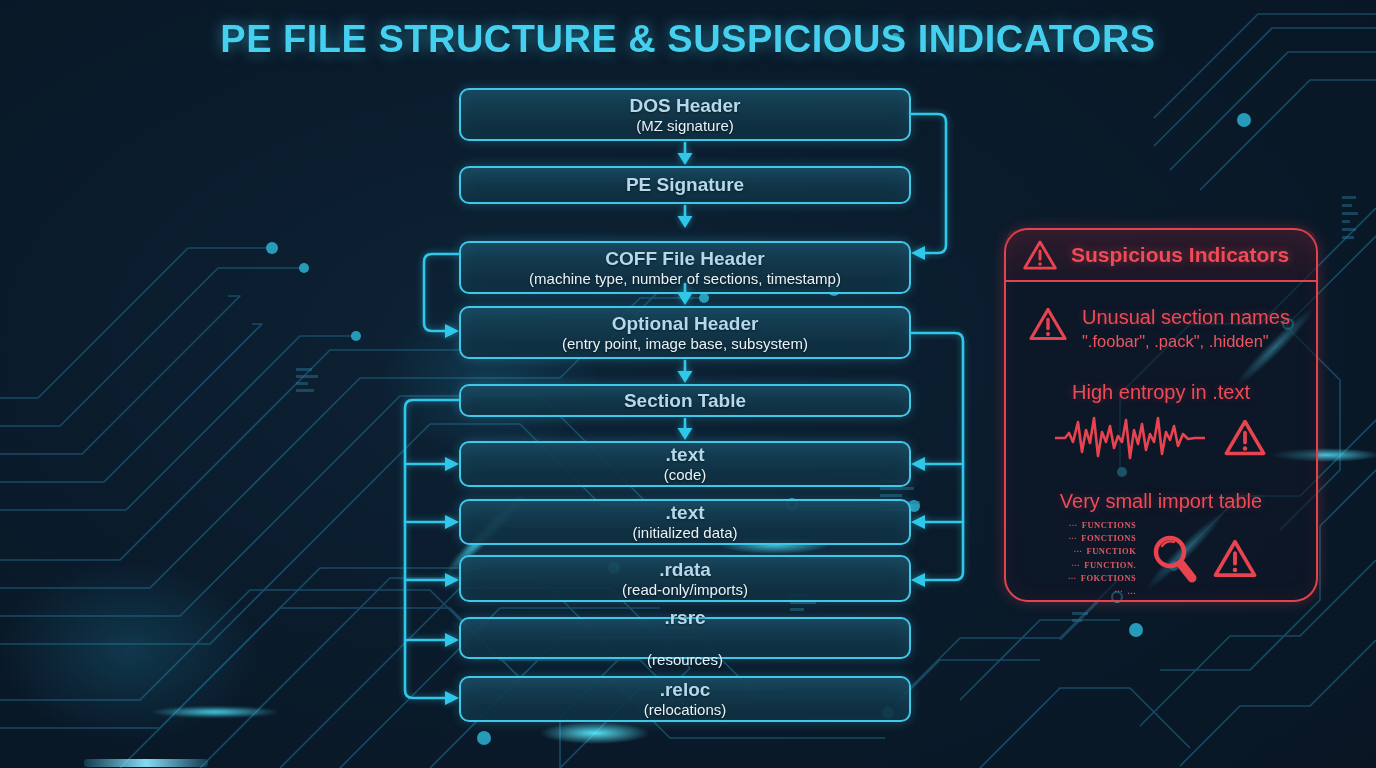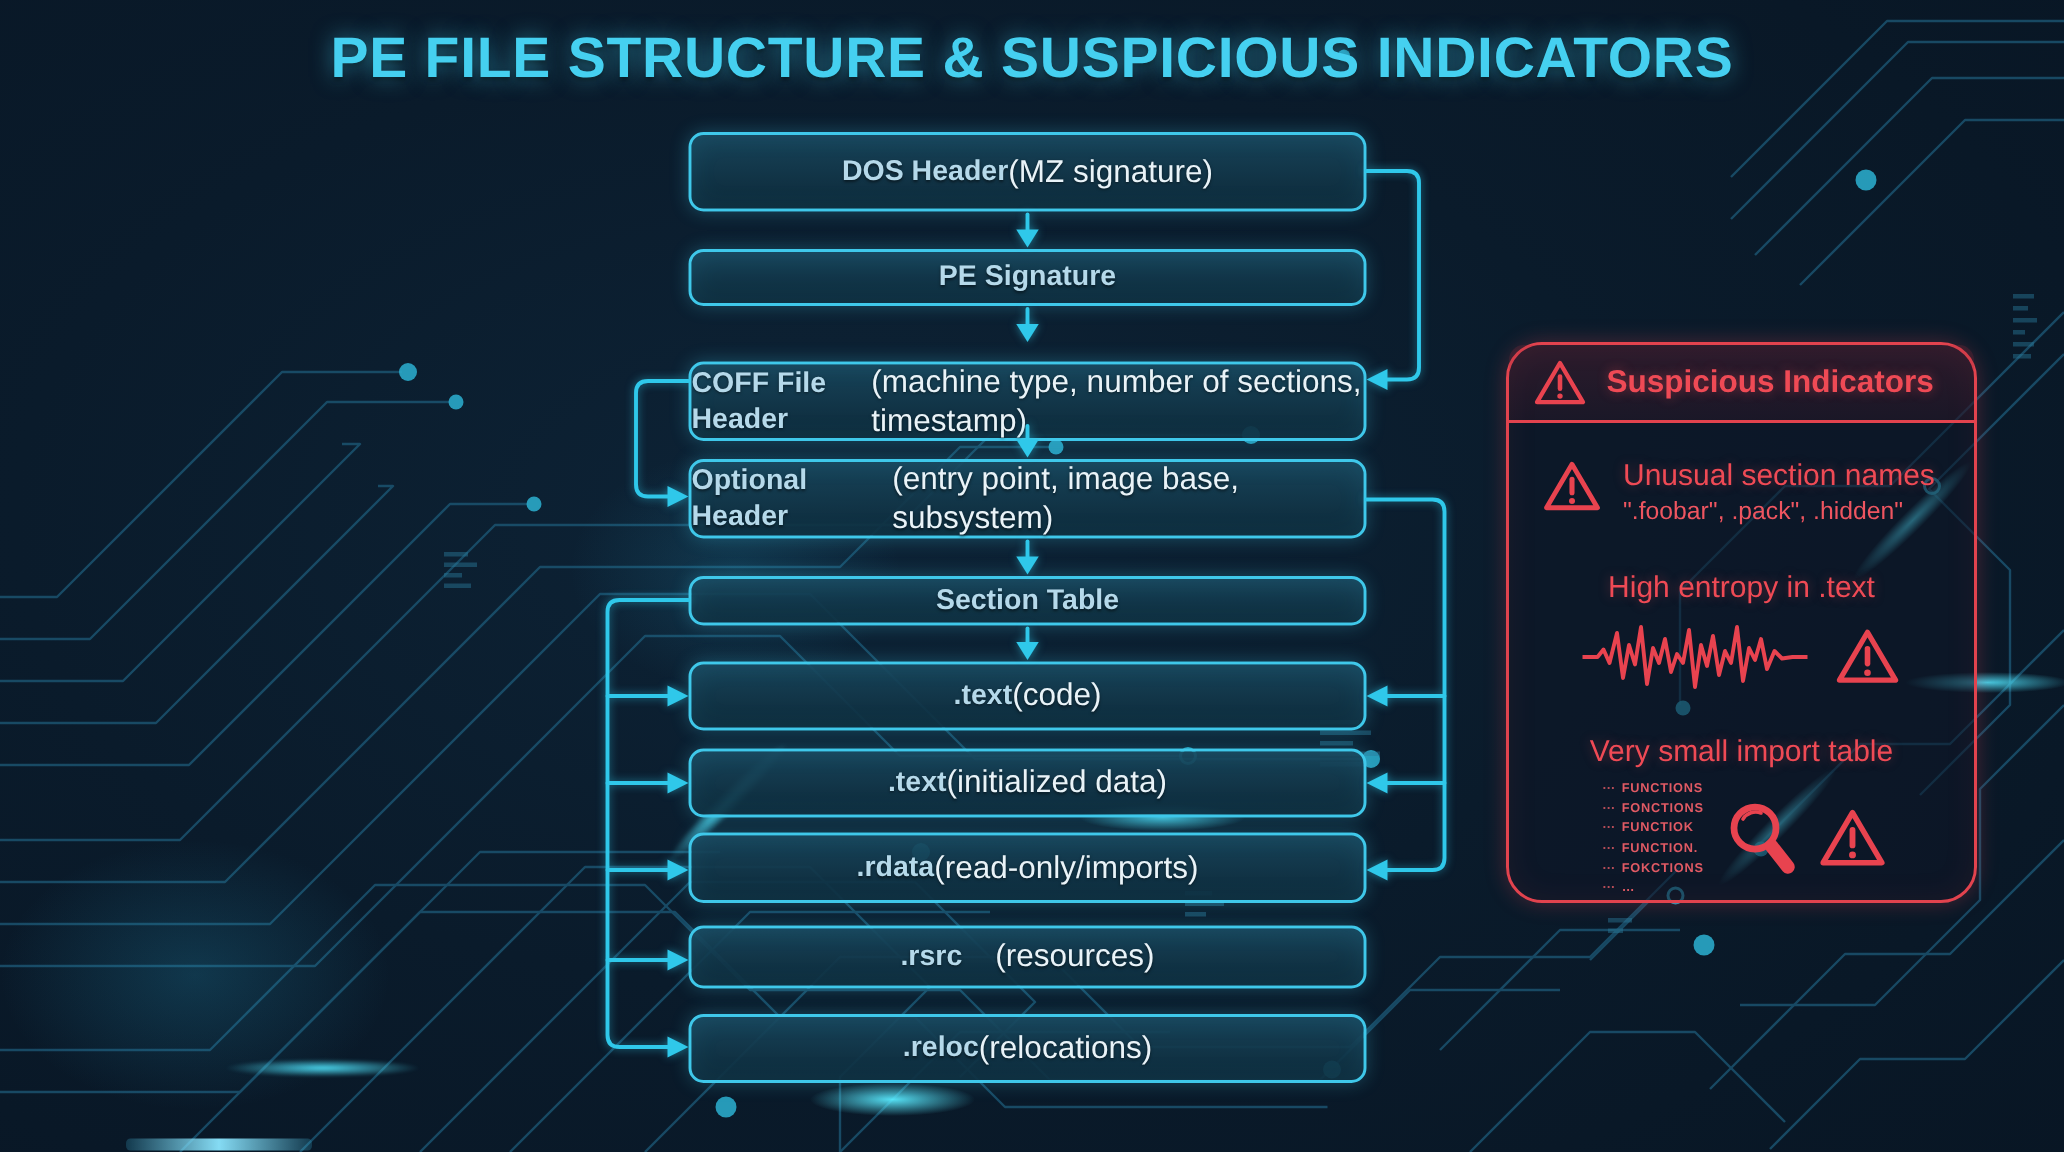--- a/index.html
+++ b/index.html
@@ -17,25 +17,25 @@
     font-size:38px;font-weight:bold;letter-spacing:.5px;color:#45d0f0;
     text-shadow:0 0 14px rgba(69,208,240,.55),0 2px 3px rgba(0,0,0,.6);
   }
 
   
   .box{
     position:absolute;left:459px;width:452px;box-sizing:border-box;
     border:2px solid #3fc8ea;border-radius:10px;
     background:linear-gradient(180deg, rgba(24,70,92,.92), rgba(13,42,58,.92));
     box-shadow:0 0 12px rgba(63,200,234,.28), inset 0 0 18px rgba(63,200,234,.10);
-    display:flex;flex-direction:row;align-items:center;justify-content:center;
+    display:flex;flex-direction:column;align-items:center;justify-content:center;
     line-height:1.22;
   }
   .box-title{font-size:19px;font-weight:bold;color:#b5d9ea;text-shadow:0 1px 2px rgba(0,0,0,.5);}
-  .box-sub{font-size:21px;color:#e9f3f8;text-shadow:0 1px 2px rgba(0,0,0,.5);}
+  .box-sub{font-size:15px;color:#e9f3f8;text-shadow:0 1px 2px rgba(0,0,0,.5);}
   .box-sub:empty{display:none;}
 
   svg.connectors{position:absolute;inset:0;filter:drop-shadow(0 0 3px rgba(47,200,234,.55));}
   svg.connectors path{stroke:#2fc8ea;stroke-width:2.6;fill:none;stroke-linecap:round;}
   svg.connectors polygon{fill:#2fc8ea;}
 
   
   .panel{
     position:absolute;left:1004px;top:228px;width:314px;height:374px;box-sizing:border-box;
     border:2.5px solid #e2434e;border-radius:24px;
@@ -49,21 +49,21 @@
   }
   .panel-title{font-size:21px;font-weight:bold;color:#ef4a55;text-shadow:0 0 8px rgba(239,74,85,.45);}
   .item1{display:flex;align-items:flex-start;gap:14px;padding:24px 14px 0 22px;}
   .item-title{font-size:20px;font-weight:normal;color:#ef4a55;text-shadow:0 0 8px rgba(239,74,85,.35);}
   .item-sub{font-size:16.5px;color:#ee5560;margin-top:3px;}
   .item2{margin-top:30px;text-align:center;}
   .item2-row{display:flex;align-items:center;justify-content:center;gap:18px;margin-top:8px;}
   .item3{margin-top:26px;}
   .item3 .item-title{text-align:center;}
   .item3-row{display:flex;align-items:center;justify-content:center;gap:12px;margin-top:6px;padding-left:4px;}
-  .fn-list{font-size:8.5px;font-weight:bold;letter-spacing:.5px;color:#e05a64;line-height:1.55;font-family:Liberation Sans, sans-serif;}
+  .fn-list{font-size:8.5px;font-weight:bold;letter-spacing:.5px;color:#e05a64;line-height:1.55;font-family:Liberation Serif, serif;text-align:right;}
   .fn-row .pre{opacity:.8;margin-right:4px;}
   .tri{flex:none;}
 </style>
 </head>
 <body>
 
 <div class="stage">
 
   <svg class="bg" width="1376" height="768" viewBox="0 0 1376 768">
     <g stroke="#1d5a78" stroke-width="1.6" fill="none" opacity="0.75" stroke-linejoin="round">

